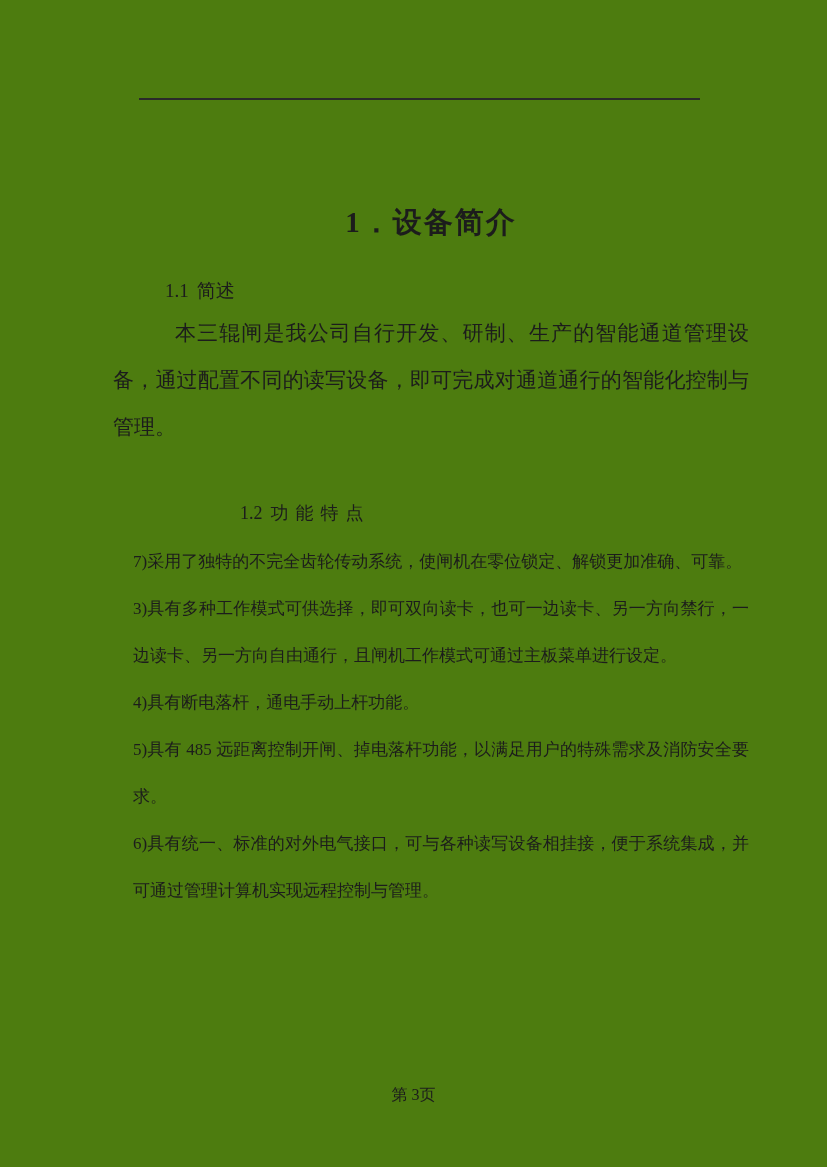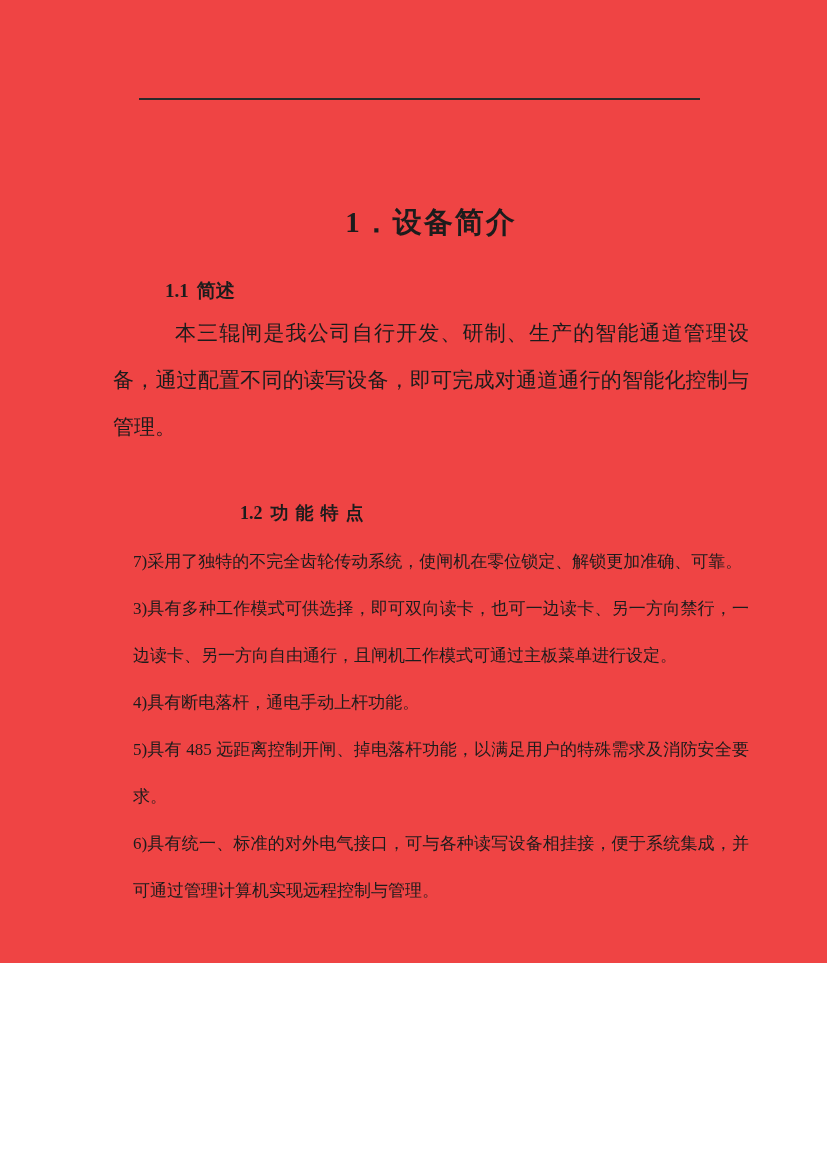--- a/index.html
+++ b/index.html
@@ -3,22 +3,22 @@
 <meta charset="utf-8">
 <style>
   html, body {
     margin: 0;
     padding: 0;
     background: #ffffff;
   }
   .page {
     position: relative;
     width: 827px;
-    height: 963px;
-    background: #ef4444;
+    height: 1167px;
+    background: #4d7c0f;
     color: #1c1c1c;
     font-family: "Liberation Serif", "DejaVu Serif", serif;
     overflow: hidden;
   }
   .header-rule {
     position: absolute;
     left: 139px;
     top: 98px;
     width: 561px;
     height: 2px;
@@ -33,21 +33,21 @@
   .doc-title {
     margin: 200px 0 0 0;
     text-align: center;
     font-size: 29px;
     line-height: 45px;
     font-weight: bold;
     letter-spacing: 2px;
     white-space: nowrap;
   }
   .sec-heading {
-    font-weight: bold;
+    font-weight: normal;
     margin: 0;
   }
   .sec1-heading {
     margin: 32px 0 0 52px;
     font-size: 19px;
     line-height: 28px;
   }
   .sec2-heading {
     margin: 47px 0 0 127px;
     font-size: 18px;
@@ -116,14 +116,15 @@
     <ul class="feature-list">
       <li class="feature-item">7)采用了独特的不完全齿轮传动系统，使闸机在零位锁定、解锁更加准确、可靠。</li>
       <li class="feature-item">3)具有多种工作模式可供选择，即可双向读卡，也可一边读卡、另一方向禁行，一边读卡、另一方向自由通行，且闸机工作模式可通过主板菜单进行设定。</li>
       <li class="feature-item">4)具有断电落杆，通电手动上杆功能。</li>
       <li class="feature-item">5)具有 485 远距离控制开闸、掉电落杆功能，以满足用户的特殊需求及消防安全要求。</li>
       <li class="feature-item">6)具有统一、标准的对外电气接口，可与各种读写设备相挂接，便于系统集成，并可通过管理计算机实现远程控制与管理。</li>
     </ul>
 
   </div>
 
+  <div class="footer">第 3页</div>
 
 </div>
 
 </body></html>

